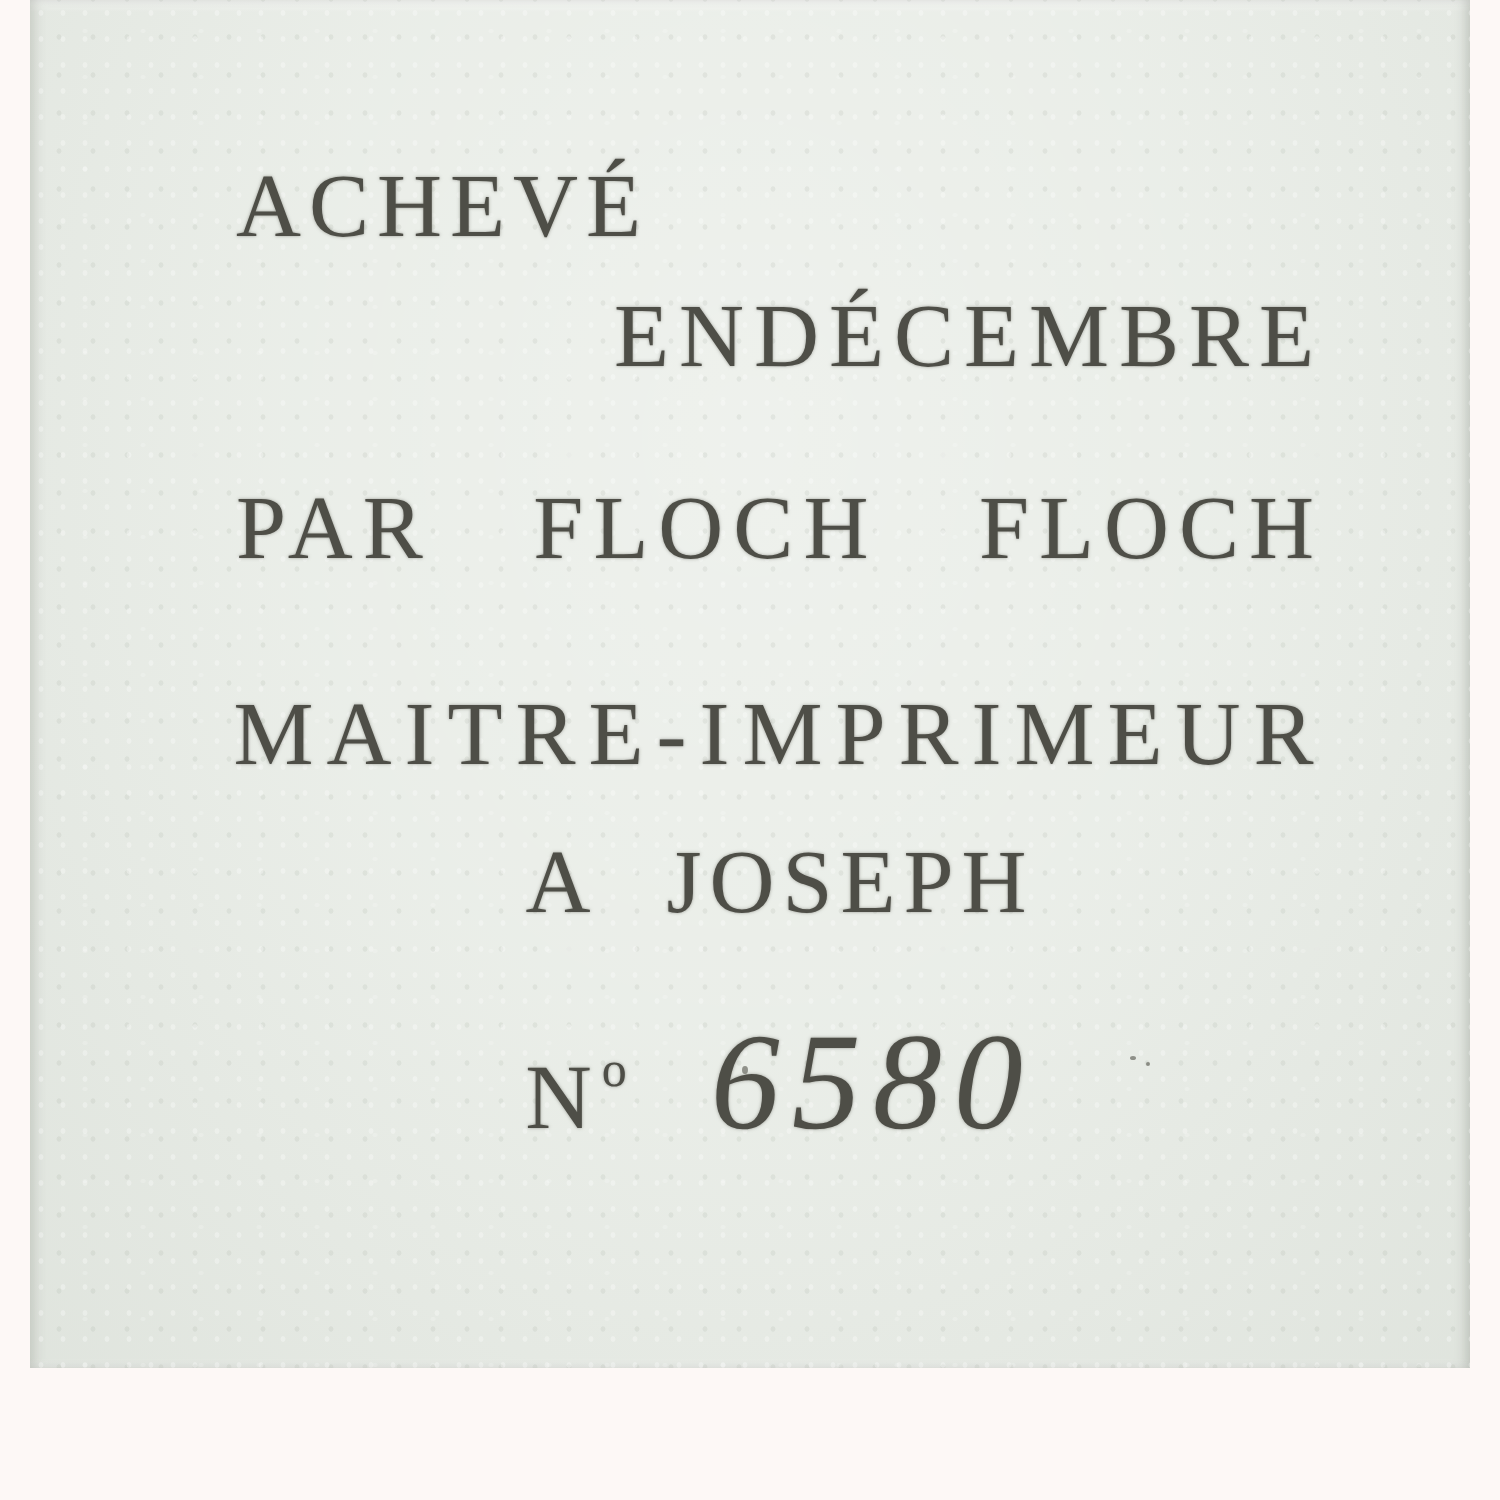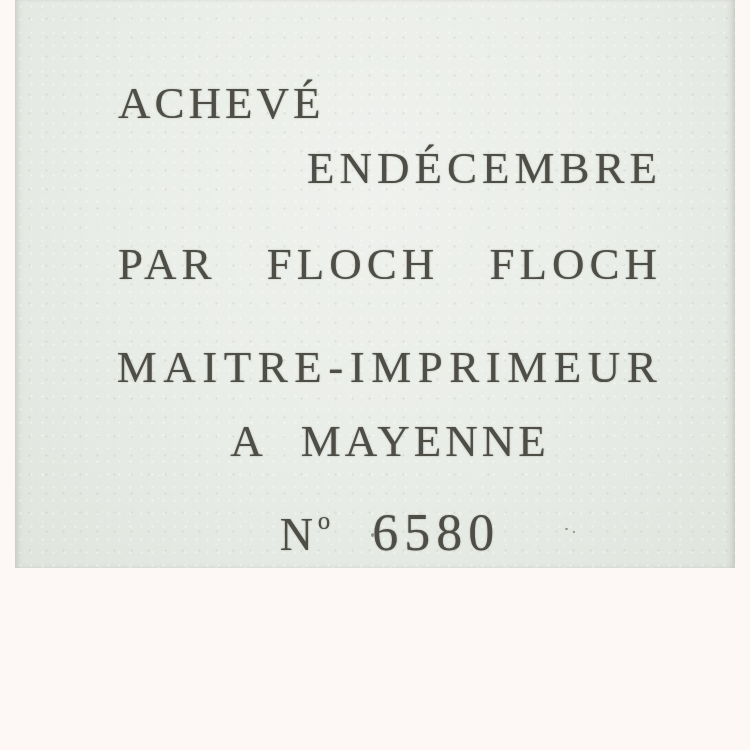--- a/index.html
+++ b/index.html
@@ -7,21 +7,21 @@
     padding: 0;
     width: 750px;
     height: 750px;
     overflow: hidden;
     background: var(--border, #fdf8f6);
     font-family: "Liberation Serif", "DejaVu Serif", serif;
   }
   .photo {
     position: relative;
     width: 750px;
-    height: 568px;
+    height: 684px;
   }
   
   .page {
     position: absolute;
     top: 0;
     bottom: 0;
     left: 15px;
     right: 15px;
     background:
       radial-gradient(ellipse at 50% 32%,
@@ -79,22 +79,23 @@
   }
   .no sup {
     font-size: 25px;
     vertical-align: 0;
     position: relative;
     top: -21px;
     left: 2px;
     letter-spacing: 0;
   }
   .num {
-    font-size: 52px;
+    font-size: 69px;
     letter-spacing: 6px;
+    font-style: italic;
   }
   .speck {
     position: absolute;
     border-radius: 50%;
     background: rgba(70,70,60,0.55);
   }
   .speck1 { left: 356px; top: 533px; width: 3px; height: 4px; }
   .speck2 { left: 550px; top: 528px; width: 3px; height: 2px; }
   .speck3 { left: 558px; top: 531px; width: 2px; height: 2px; }
 </style>
@@ -121,21 +122,21 @@
         <span>FLOCH</span>
         <span>FLOCH</span>
       </div>
 
       <div class="line l4 center">
         <span>MAITRE-IMPRIMEUR</span>
       </div>
 
       <div class="line l5 center">
         <span>A</span>
-        <span>MAYENNE</span>
+        <span>JOSEPH</span>
       </div>
 
       <div class="line l6 center">
         <span class="no"><span>N</span><sup>o</sup></span>
         <span class="num">6580</span>
       </div>
 
       <div class="speck speck1"></div>
       <div class="speck speck2"></div>
       <div class="speck speck3"></div>

